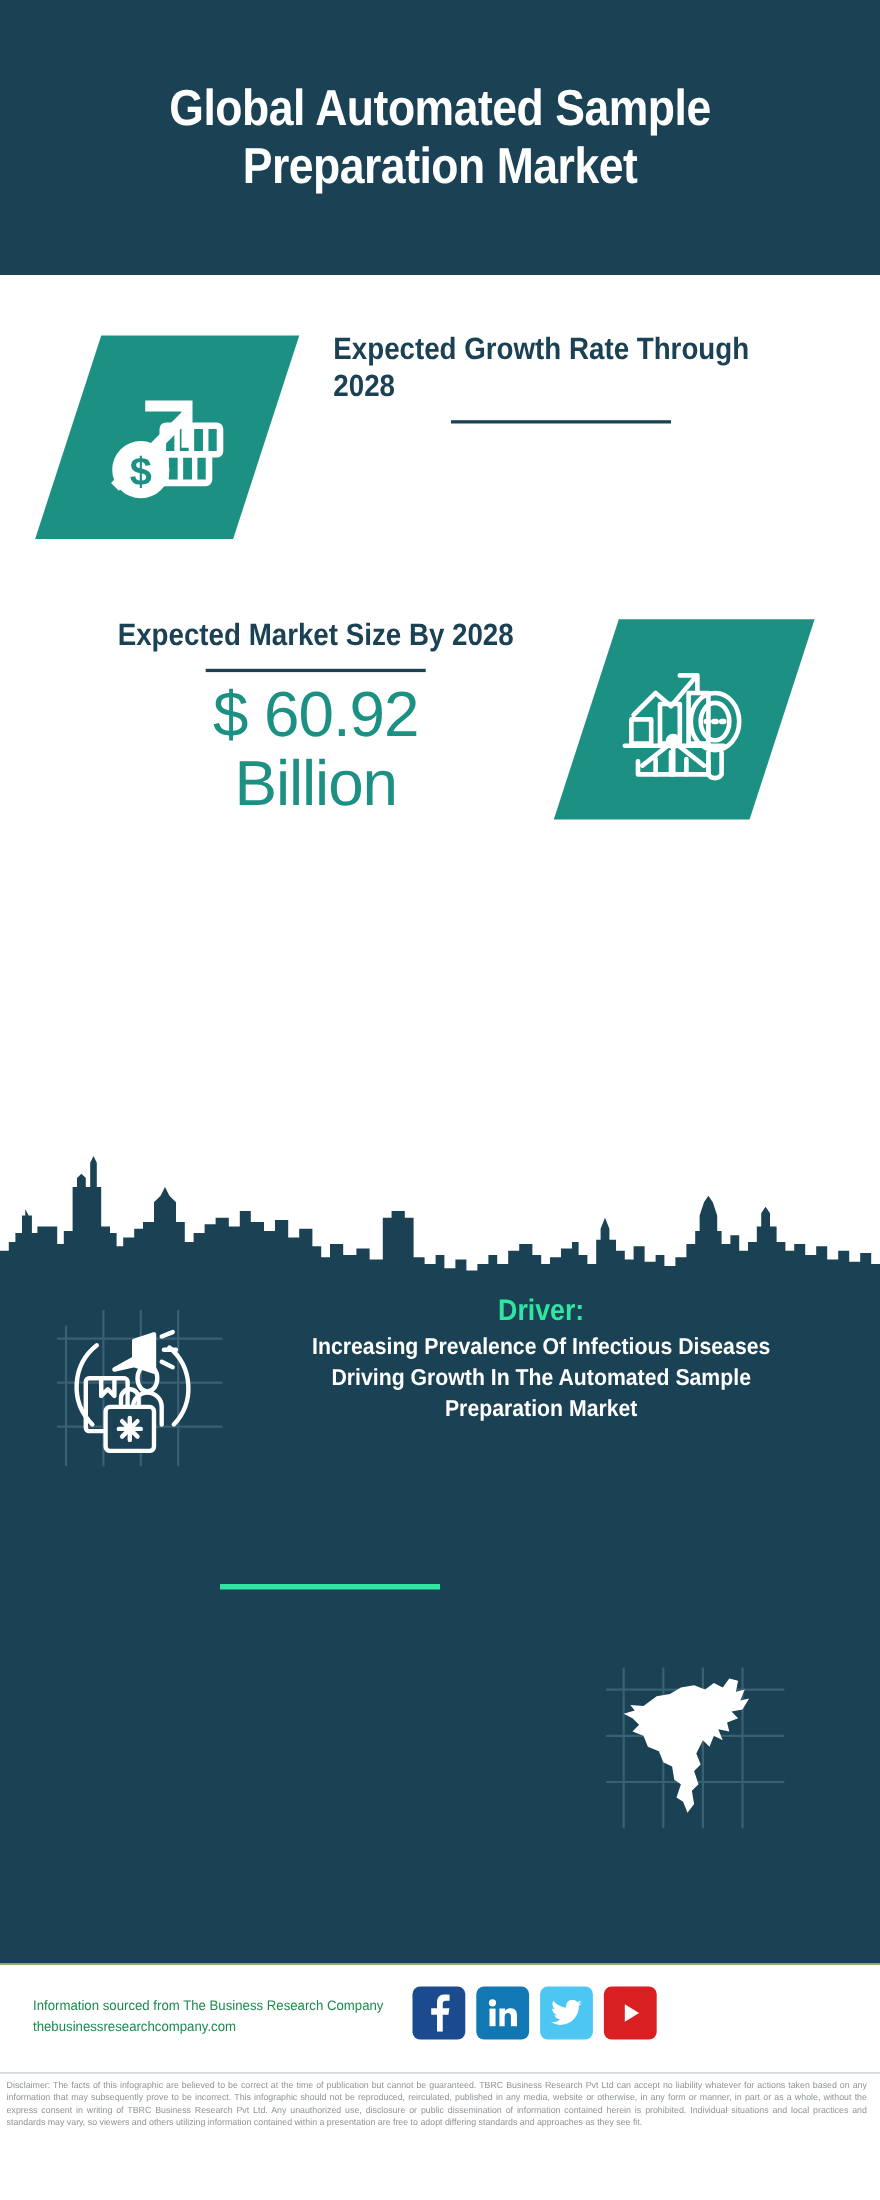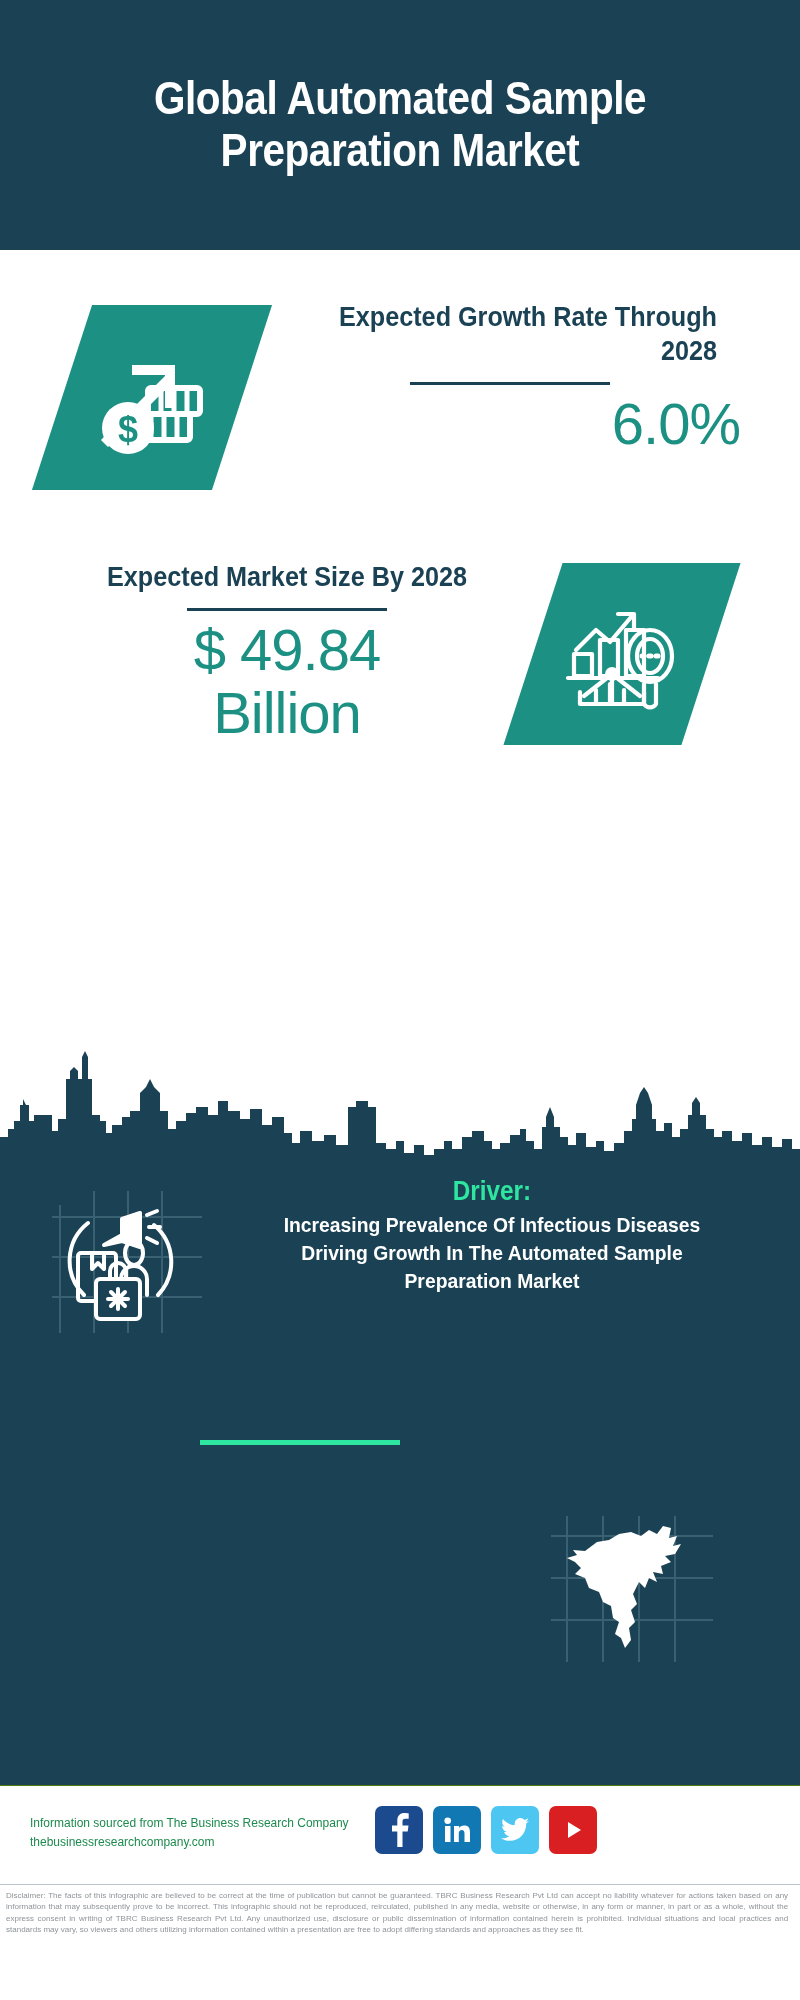--- a/index.html
+++ b/index.html
@@ -55,21 +55,21 @@
     transform:skewX(-18deg);
   }
   .para-right-inner {
     position:absolute; left:0; top:0; width:178px; height:182px;
     transform:skewX(18deg);
     display:flex; align-items:center; justify-content:center;
   }
 
   .stat-col-right {
     position:absolute; left:280px; top:10px; width:460px;
-    text-align:right;
+    text-align:left;
   }
   .stat-col-left {
     position:absolute; left:57px; top:10px; width:460px;
     text-align:center;
   }
   .stat-label {
     color:#1b4254;
     font-size:28px;
     font-weight:bold;
     line-height:1.22;
@@ -197,29 +197,28 @@
             <circle cx="40" cy="96" r="26" fill="#ffffff"></circle>
             <text x="40" y="110" font-family="Liberation Sans, sans-serif" font-size="36" font-weight="bold" fill="#1c9183" text-anchor="middle">$</text>
           </svg>
         </span>
       </div>
     </div>
 
     <div class="stat-col-right">
       <div class="stat-label">Expected Growth Rate Through 2028</div>
       <div class="stat-rule"></div>
-      <div class="stat-value">6.0%</div>
     </div>
   </div>
 
   <div class="sec2">
     <div class="stat-col-left">
       <div class="stat-label">Expected Market Size By 2028</div>
       <div class="stat-rule"></div>
-      <div class="stat-value">$ 49.84</div>
+      <div class="stat-value">$ 60.92</div>
       <div class="stat-value">Billion</div>
     </div>
 
     <div class="para-right">
       <div class="para-right-inner">
         <span>
           <svg width="120" height="120" viewBox="0 0 120 120" fill="none" stroke="#ffffff" stroke-width="4.2" stroke-linecap="round" stroke-linejoin="round">
 
             <polyline points="14,58 34,38 48,50 70,24" fill="none"></polyline>
             <polyline points="56,22 72,22 72,38" fill="none"></polyline>

